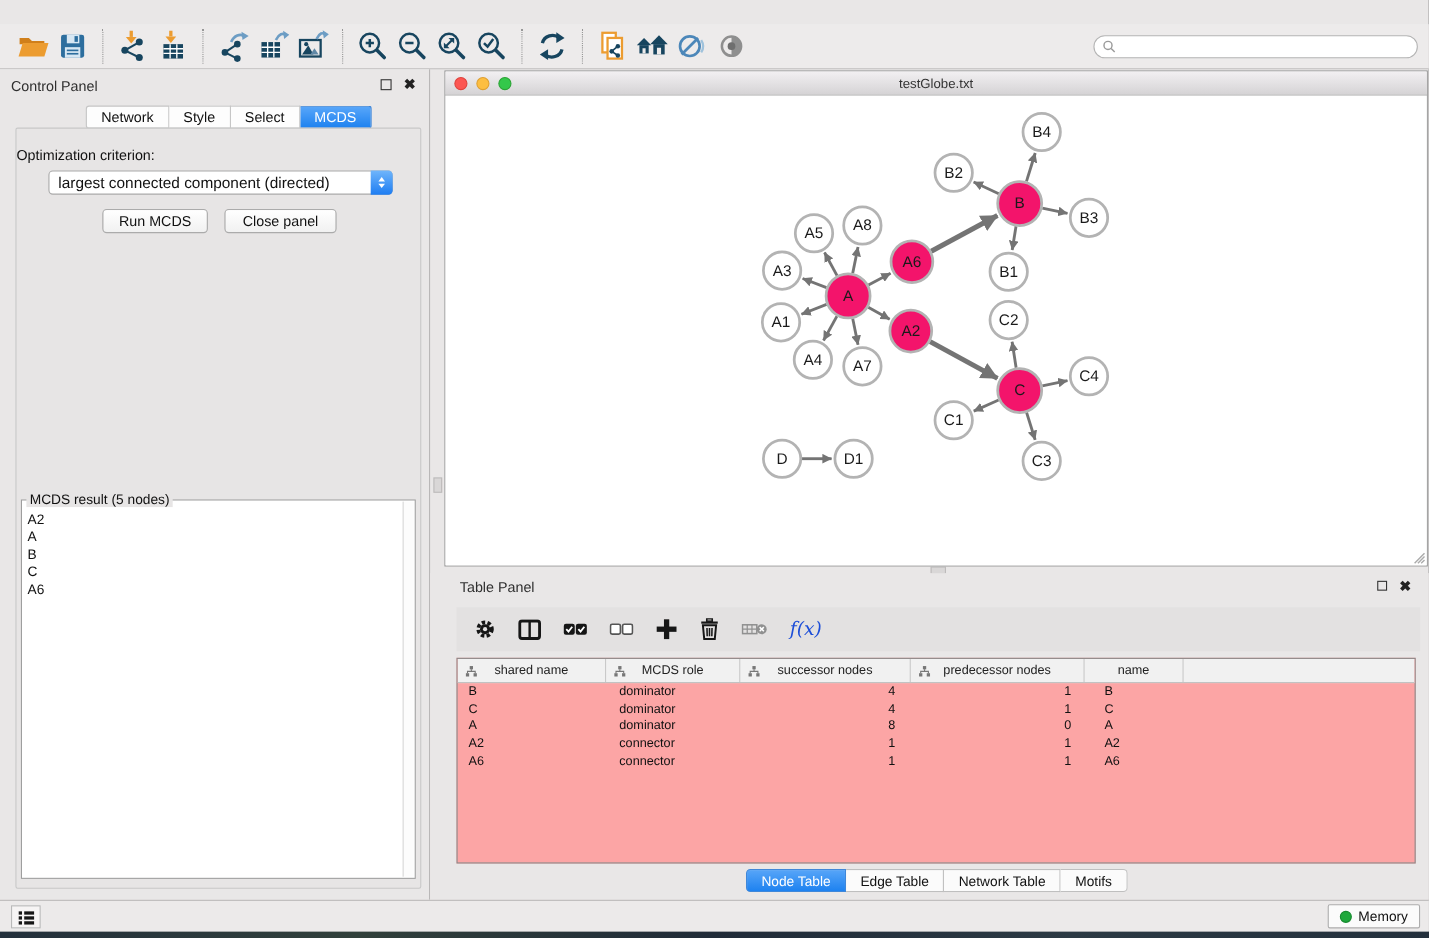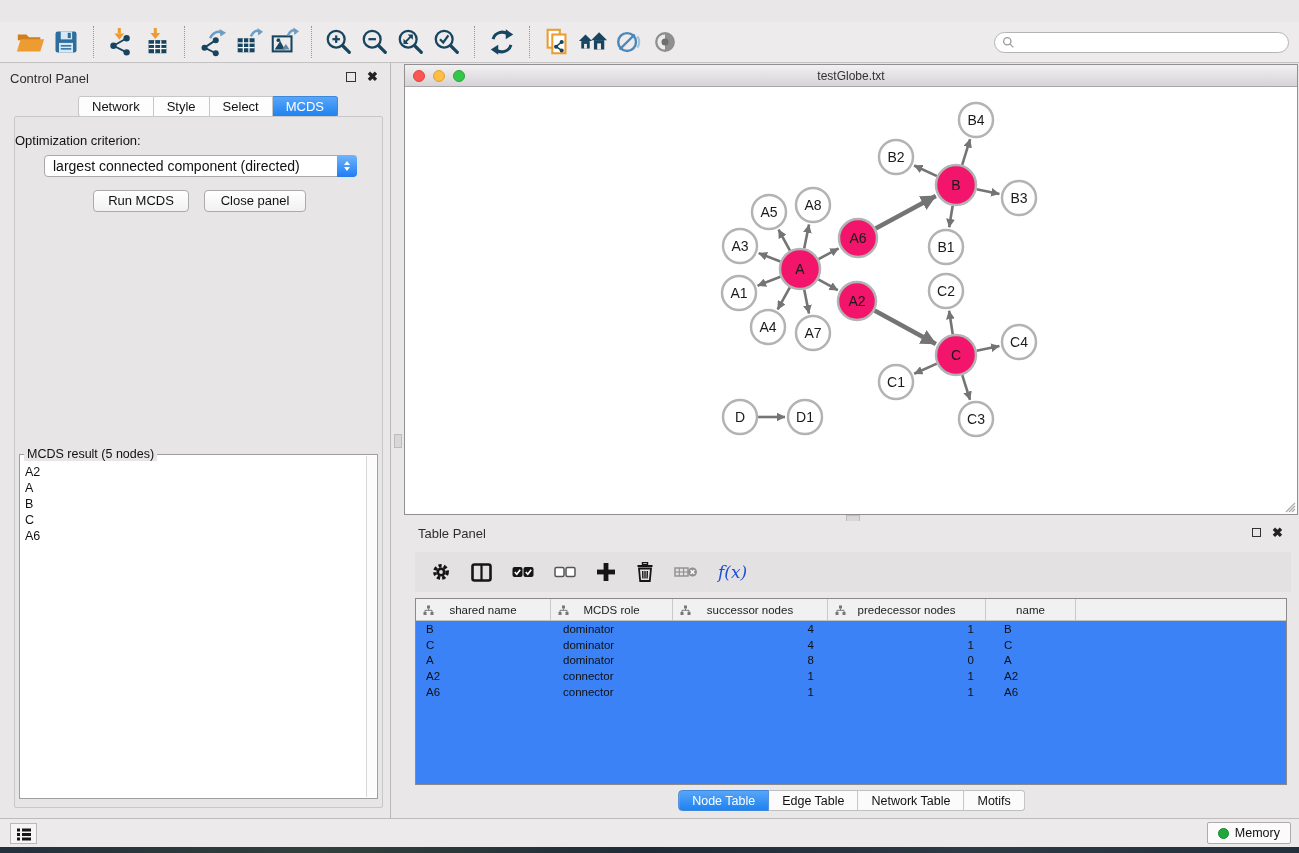--- a/index.html
+++ b/index.html
@@ -68,37 +68,37 @@
                font-size:12.5px; line-height:16px; color:#111; padding:6px 0 0 4px; }
   .mcds-scroll { position:absolute; right:1px; top:1px; bottom:1px; width:10px; background:#FCFCFC;
                  border-left:1px solid #D8D8D8; }
 
   
   .net-frame { position:absolute; left:404px; top:64px; width:894px; height:451px;
                border:1px solid #909090; background:#fff; }
   .net-titlebar { position:relative; height:22px; background:linear-gradient(#F2F0F2,#D5D3D5);
                   border-bottom:1px solid #A8A8A8; }
   .net-title { position:absolute; left:0; right:0; top:4px; text-align:center; font-size:12px; color:#333; }
-  .net-canvas { position:relative; width:100%; height:427px; background:#fff; overflow:hidden;padding-left:29px; }
+  .net-canvas { position:relative; width:100%; height:427px; background:#fff; overflow:hidden; }
   .resize-grip { position:absolute; right:1px; bottom:1px; }
   .v-split-handle { position:absolute; left:394px; top:434px; width:8px; height:14px;
                     background:#D9D7D7; border:1px solid #BDBBBB; }
   .h-split-handle { position:absolute; left:846px; top:515px; width:14px; height:7px;
                     background:#D9D7D7; border:1px solid #BDBBBB; }
 
   
   .table-panel { position:absolute; left:391px; top:521px; width:908px; height:297px; background:#E9E7E7; }
   .tp-title { position:absolute; left:27px; top:5px; font-size:13px; color:#2F2F2F; }
   .tp-float { position:absolute; right:38px; top:7px; width:9px; height:9px; border:1.5px solid #333; }
   .tp-close { position:absolute; right:16px; top:4px; font-size:13px; font-weight:700; color:#222; }
   .tp-toolbar { position:absolute; left:24px; right:8px; top:31px; height:40px; background:#E3E1E1;
                 display:flex; align-items:center; gap:20px; padding-left:16px; }
   .tp-ic { display:flex; align-items:center; justify-content:center; }
   .fx { font-family:"DejaVu Serif", serif; font-style:italic; font-size:17px; color:#1d4ed8; }
-  .node-table { position:absolute; left:24px; right:12px; top:77px; height:187px; background:#3b82f6;
+  .node-table { position:absolute; left:24px; right:12px; top:77px; height:187px; background:#fca5a5;
                 border:1px solid #8A8A8A; overflow:hidden; font-size:11.5px; color:#111; }
   .nt-header { display:flex; height:22px; background:#F1F1F1; border-bottom:1px solid #C2C2C2; }
   .nt-th { position:relative; border-right:1px solid #C9C9C9; display:flex; align-items:center;
            justify-content:center; font-size:11.5px; color:#222; }
   .nt-th .hdr-ic { position:absolute; left:7px; top:6px; }
   .nt-row { display:flex; height:15.7px; align-items:center; }
   .nt-td { overflow:hidden; white-space:nowrap; }
   .tp-tabs { position:absolute; top:269px; left:50%; transform:translateX(-50%); display:flex; }
   .seg-tab { height:21px; line-height:20px; padding:0 13px; background:#FBFBFB; border:1px solid #BFBFBF;
              border-left:none; font-size:12.5px; color:#111; }

